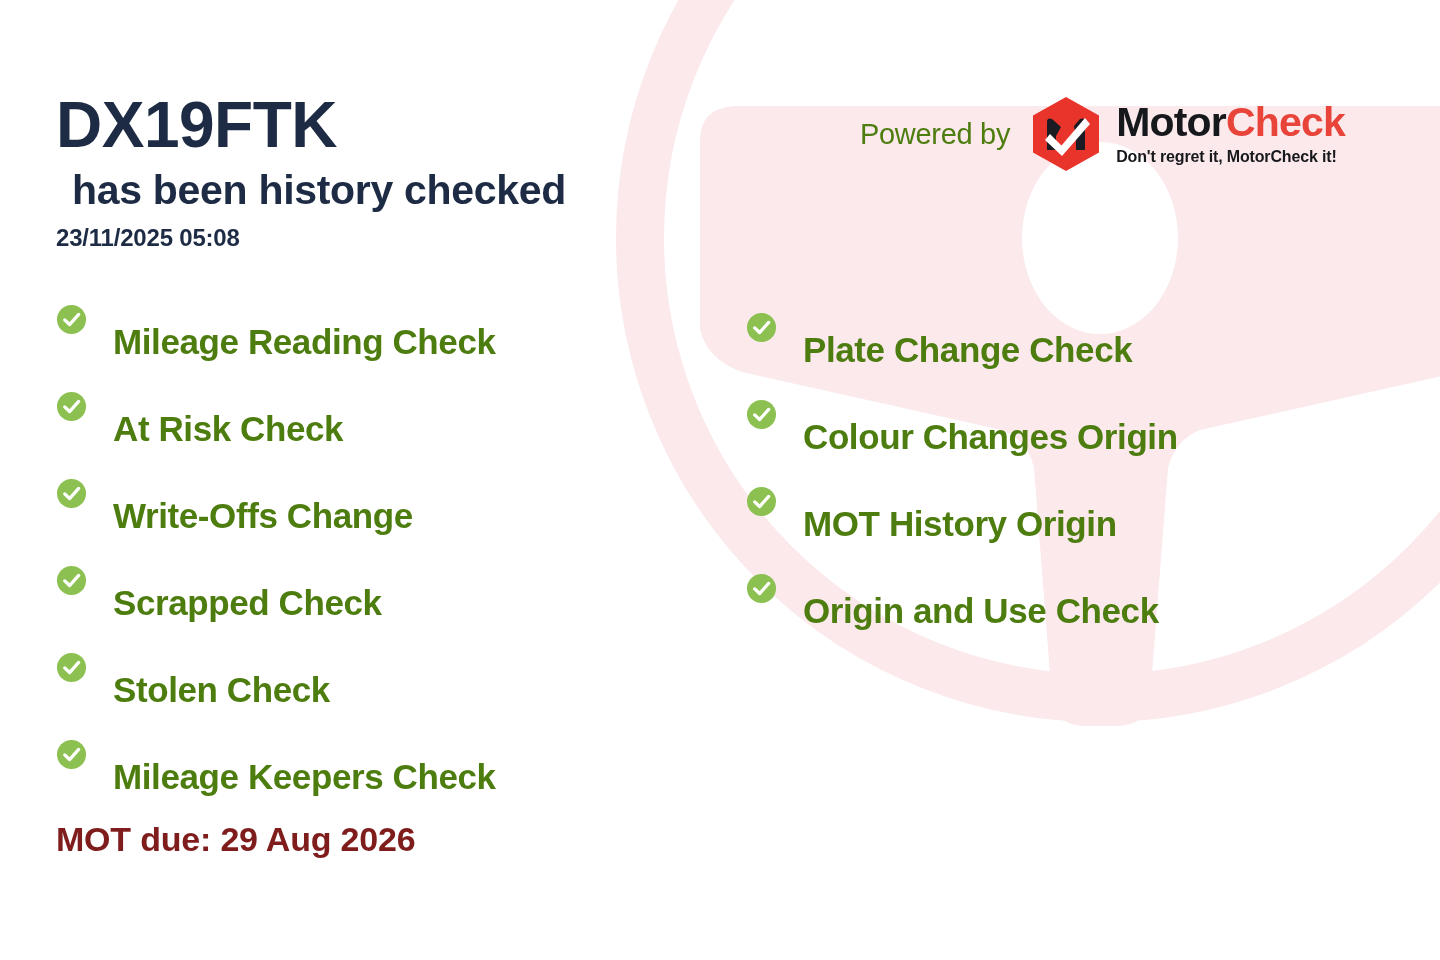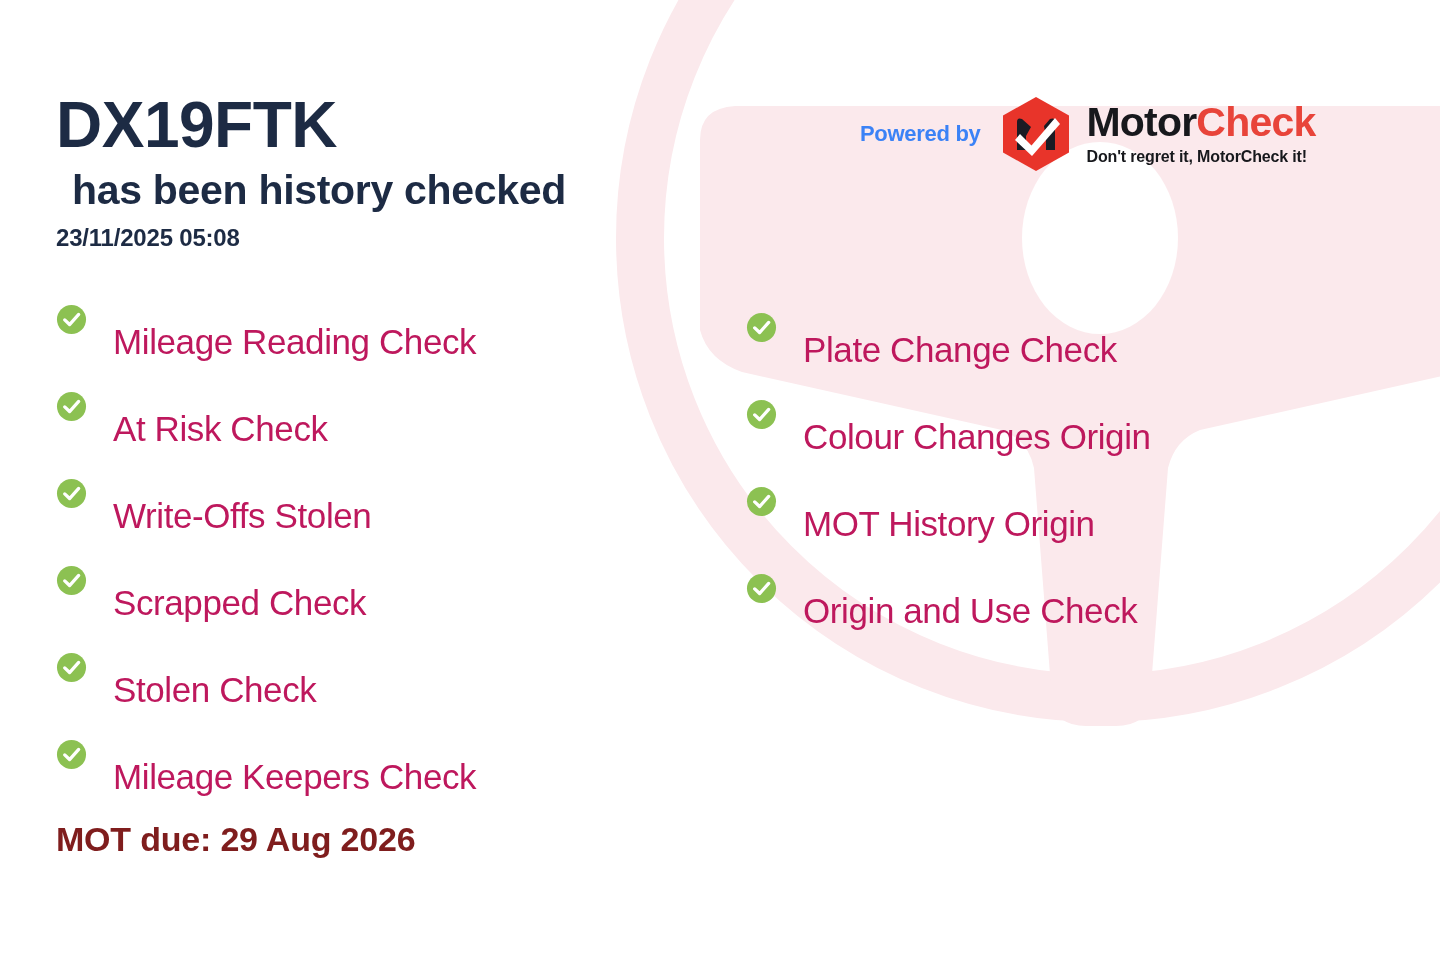--- a/index.html
+++ b/index.html
@@ -75,24 +75,24 @@
   #brand-block {
     position: absolute;
     left: 860px;
     top: 96px;
     display: flex;
     align-items: center;
     gap: 20px;
   }
 
   #powered-by-label {
-    font-size: 22px;
-    font-weight: 700;
+    font-size: 29px;
+    font-weight: 400;
     letter-spacing: -0.3px;
-    color: #3b82f6;
+    color: #4d7c0f;
     white-space: nowrap;
   }
 
   #brand-mark {
     display: flex;
     align-items: center;
     gap: 14px;
   }
 
   #hex-logo-icon {
@@ -145,23 +145,23 @@
 
   .check-icon {
     width: 31px;
     height: 31px;
     flex: 0 0 auto;
     margin-right: 26px;
   }
 
   .check-label {
     font-size: 35px;
-    font-weight: 400;
+    font-weight: 700;
     letter-spacing: -0.4px;
-    color: #be185d;
+    color: #4d7c0f;
     white-space: nowrap;
     line-height: 1;
     margin-top: 44px;
   }
 
   
   #mot-due-note {
     position: absolute;
     left: 56px;
     top: 820px;
@@ -242,21 +242,21 @@
         <path d="M9 16.4 L14 21.2 L23.4 10.8" fill="none" stroke="#ffffff" stroke-width="3.4" stroke-linecap="round" stroke-linejoin="round"></path>
       </svg>
       <span class="check-label">At Risk Check</span>
     </div>
 
     <div class="check-item">
       <svg class="check-icon" viewBox="0 0 32 32" xmlns="http://www.w3.org/2000/svg">
         <circle cx="16" cy="16" r="15" fill="#8cc152"></circle>
         <path d="M9 16.4 L14 21.2 L23.4 10.8" fill="none" stroke="#ffffff" stroke-width="3.4" stroke-linecap="round" stroke-linejoin="round"></path>
       </svg>
-      <span class="check-label">Write-Offs Stolen</span>
+      <span class="check-label">Write-Offs Change</span>
     </div>
 
     <div class="check-item">
       <svg class="check-icon" viewBox="0 0 32 32" xmlns="http://www.w3.org/2000/svg">
         <circle cx="16" cy="16" r="15" fill="#8cc152"></circle>
         <path d="M9 16.4 L14 21.2 L23.4 10.8" fill="none" stroke="#ffffff" stroke-width="3.4" stroke-linecap="round" stroke-linejoin="round"></path>
       </svg>
       <span class="check-label">Scrapped Check</span>
     </div>
 

